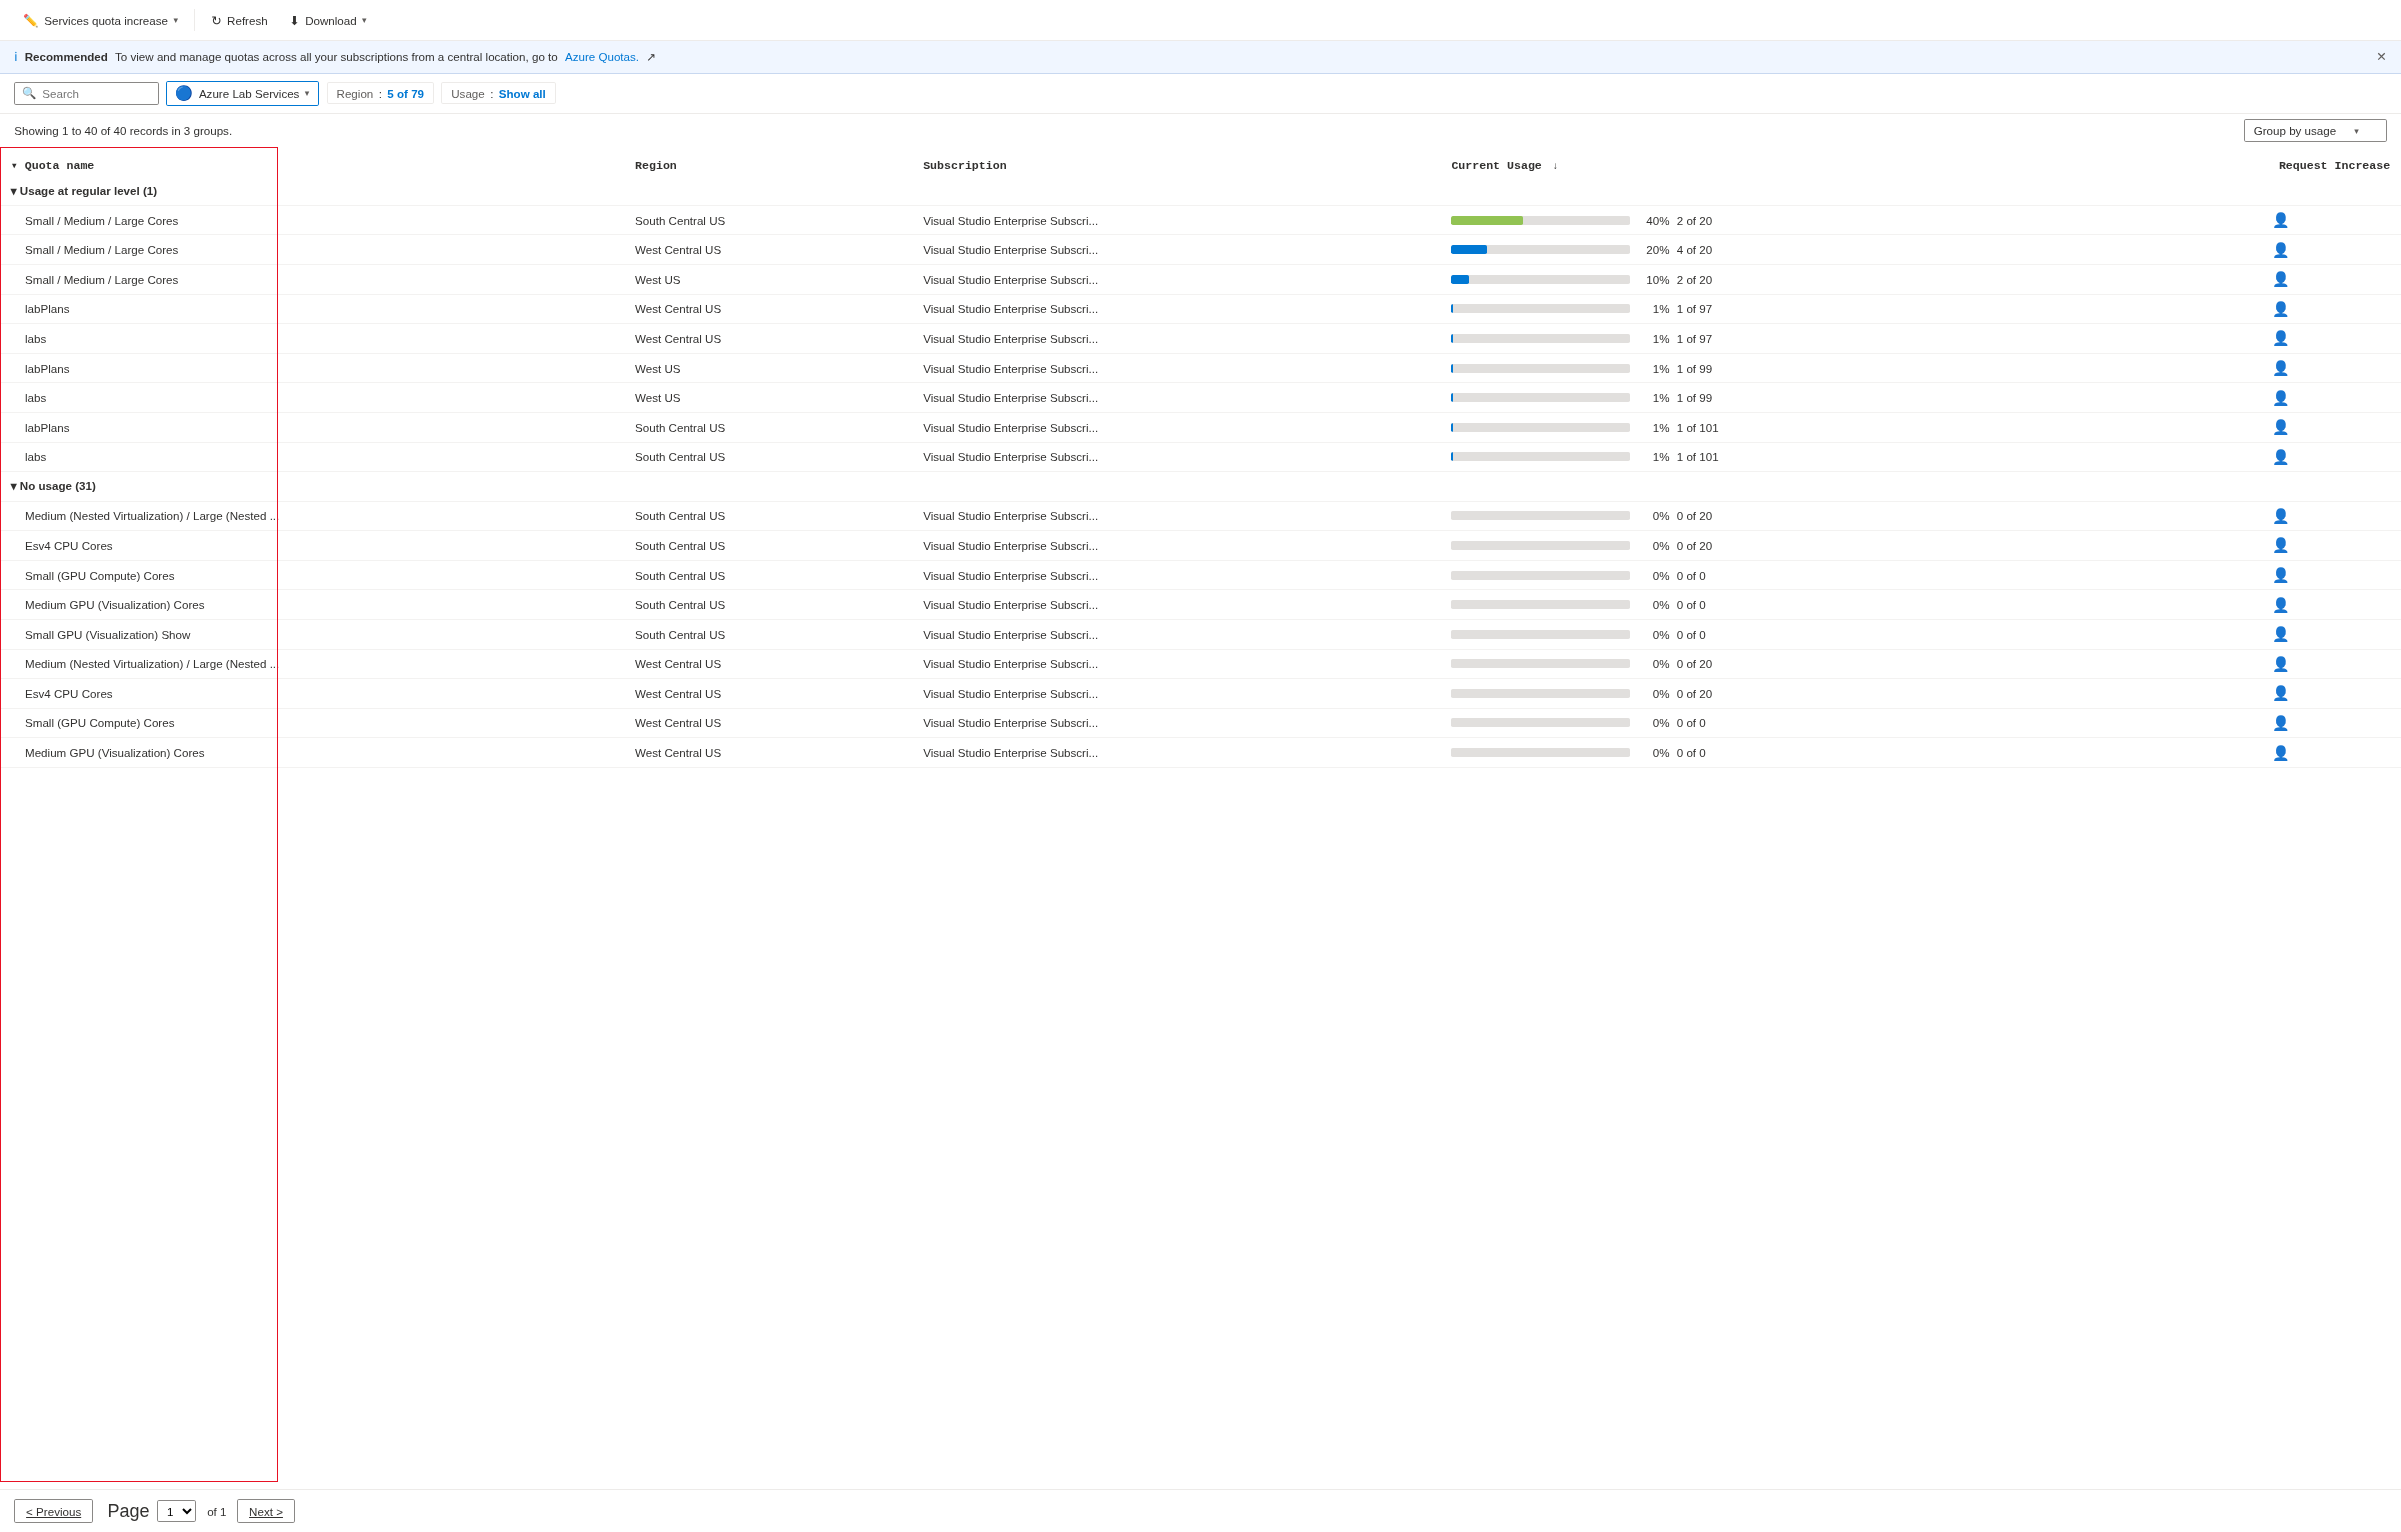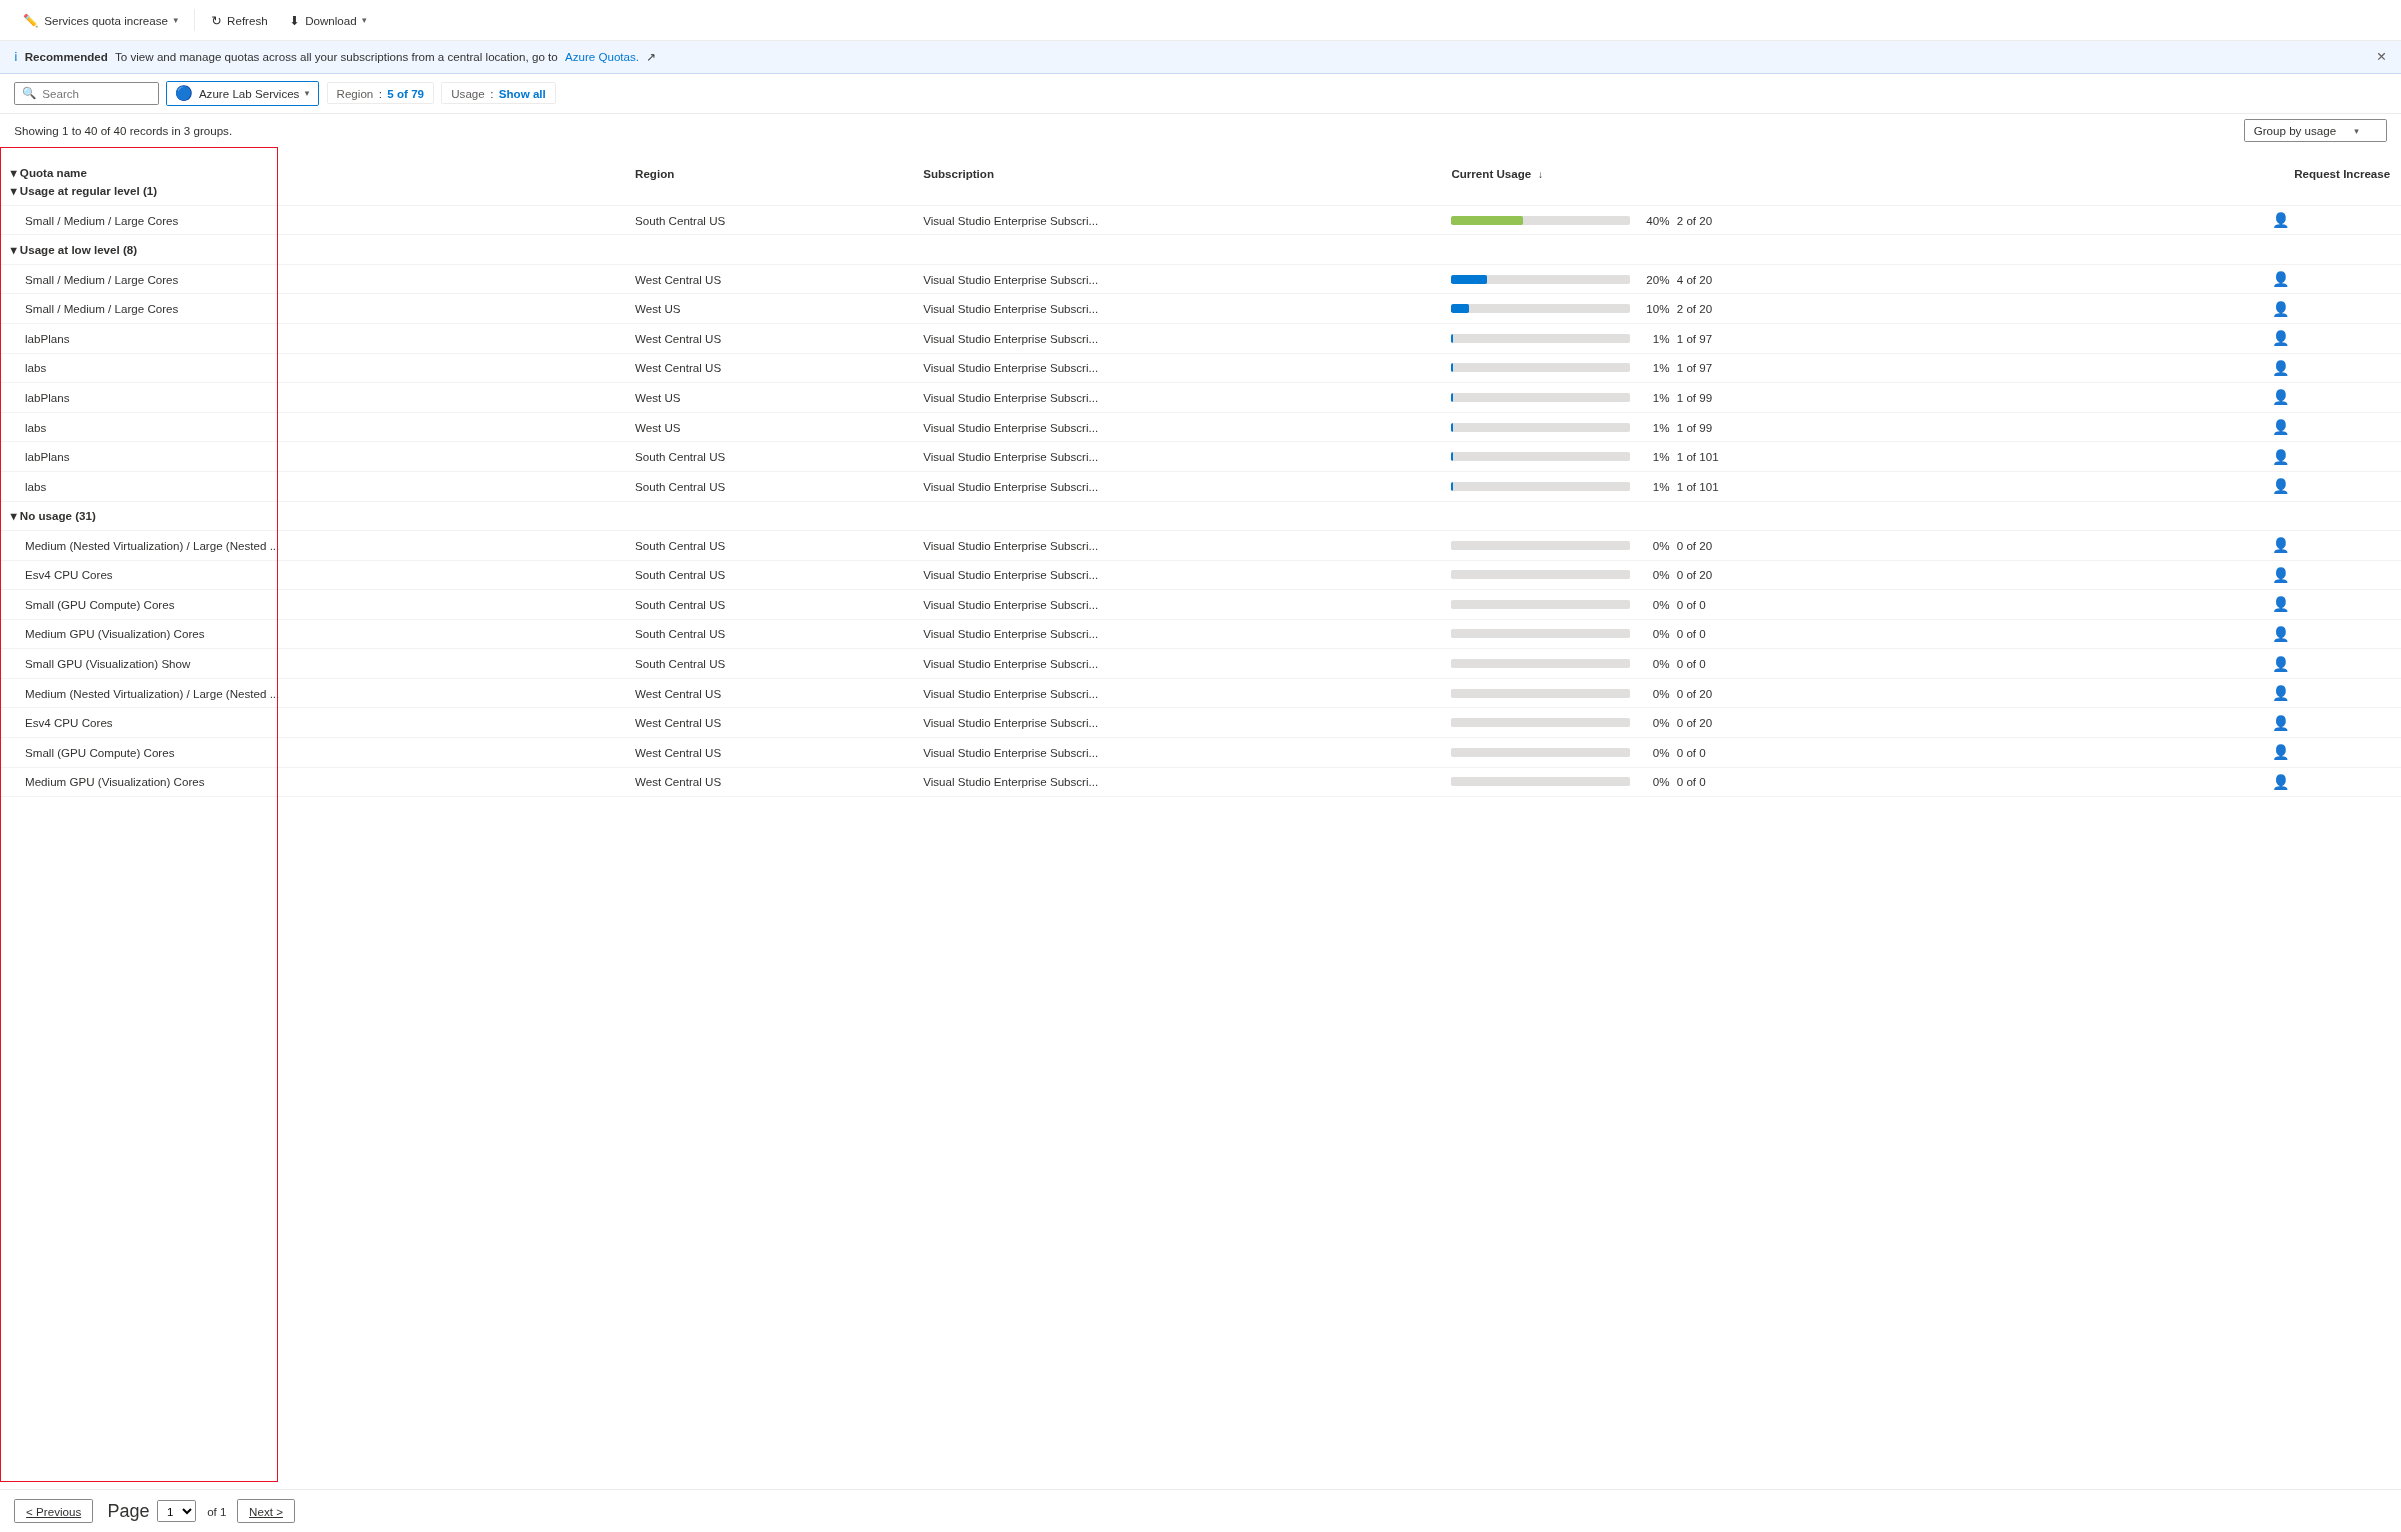--- a/index.html
+++ b/index.html
@@ -66,21 +66,21 @@
       display: flex; align-items: center; gap: 18px;
       border: 0.9px solid #8a8886; padding: 3.6px 9px; border-radius: 1.8px;
       background: #fff; cursor: pointer; font-size: 11.6px; color: #323130; min-width: 143px;
     }
     table {
       width: 100%; border-collapse: collapse;
     }
     thead th {
       padding: 7.2px 10.8px; text-align: left; font-weight: 600; font-size: 11.6px;
       border-bottom: 0.9px solid #edebe9; color: #323130; background: #fff;
-      white-space: nowrap; position: sticky; top: 12px; z-index: 1;
+      white-space: nowrap; position: sticky; top: 4px; z-index: 1; font-family: Liberation Mono, monospace;
     }
     thead th .sort-icon { font-size: 10px; margin-left: 3.6px; }
     tbody tr td {
       padding: 6.3px 10.8px; border-bottom: 0.9px solid #f3f2f1; font-size: 11.6px; color: #323130;
       vertical-align: middle;
     }
 
     
     .group-header td {
       font-weight: 700; font-size: 11.6px; padding: 7.2px 10.8px;
@@ -239,26 +239,20 @@
               <div class="progress-bar-fill" style="width:40%; background-color:#92c353;"></div>
             </div>
             <span class="usage-pct">40%</span>
             <span class="usage-count">2 of 20</span>
           </div>
         </td>
         <td class="col-req" style="text-align:center;">
           <span class="req-icon" title="Request increase">👤</span>
         </td>
       </tr>
-            <tr class="group-header">
-      <td colspan="5">
-        <span class="group-toggle">▾ </span>
-        <span>Usage at low level (8)</span>
-      </td>
-    </tr>
             <tr>
         <td class="indent col-quota">Small / Medium / Large Cores</td>
         <td class="col-region">West Central US</td>
         <td class="col-sub">Visual Studio Enterprise Subscri...</td>
         <td class="col-usage">
           <div class="usage-cell">
             <div class="progress-bar-wrap">
               <div class="progress-bar-fill" style="width:20%; background-color:#0078d4;"></div>
             </div>
             <span class="usage-pct">20%</span>

